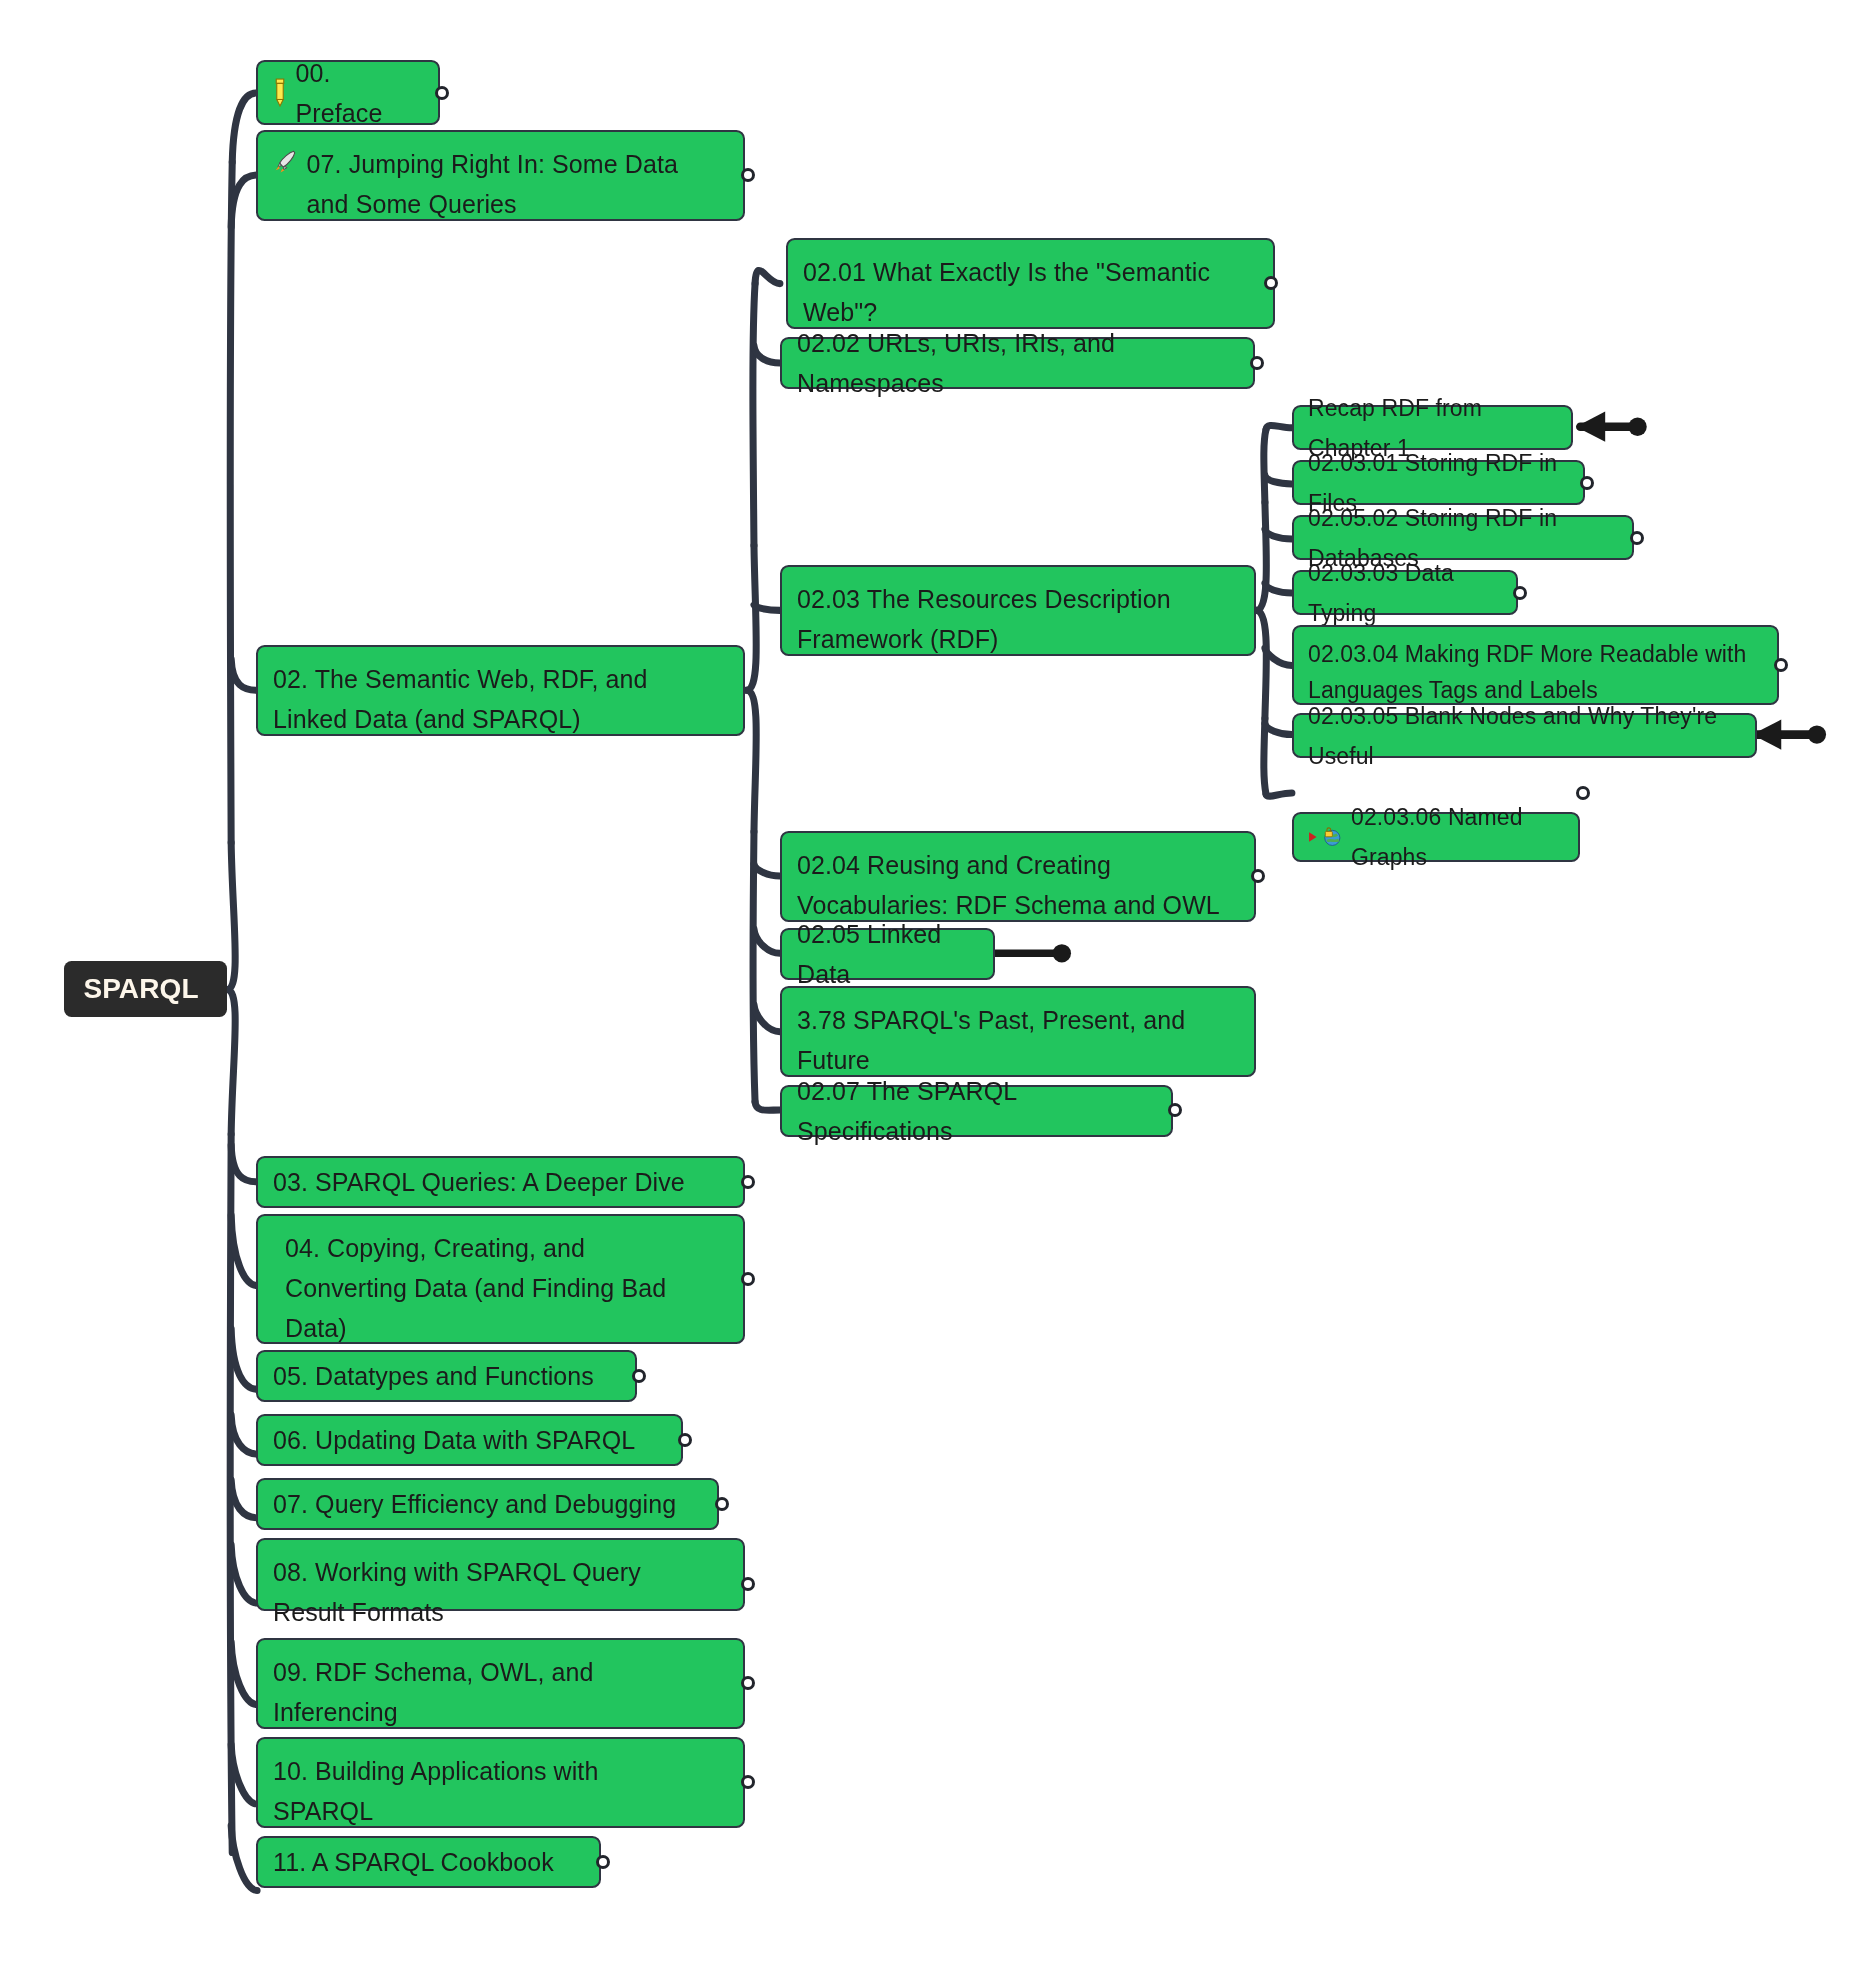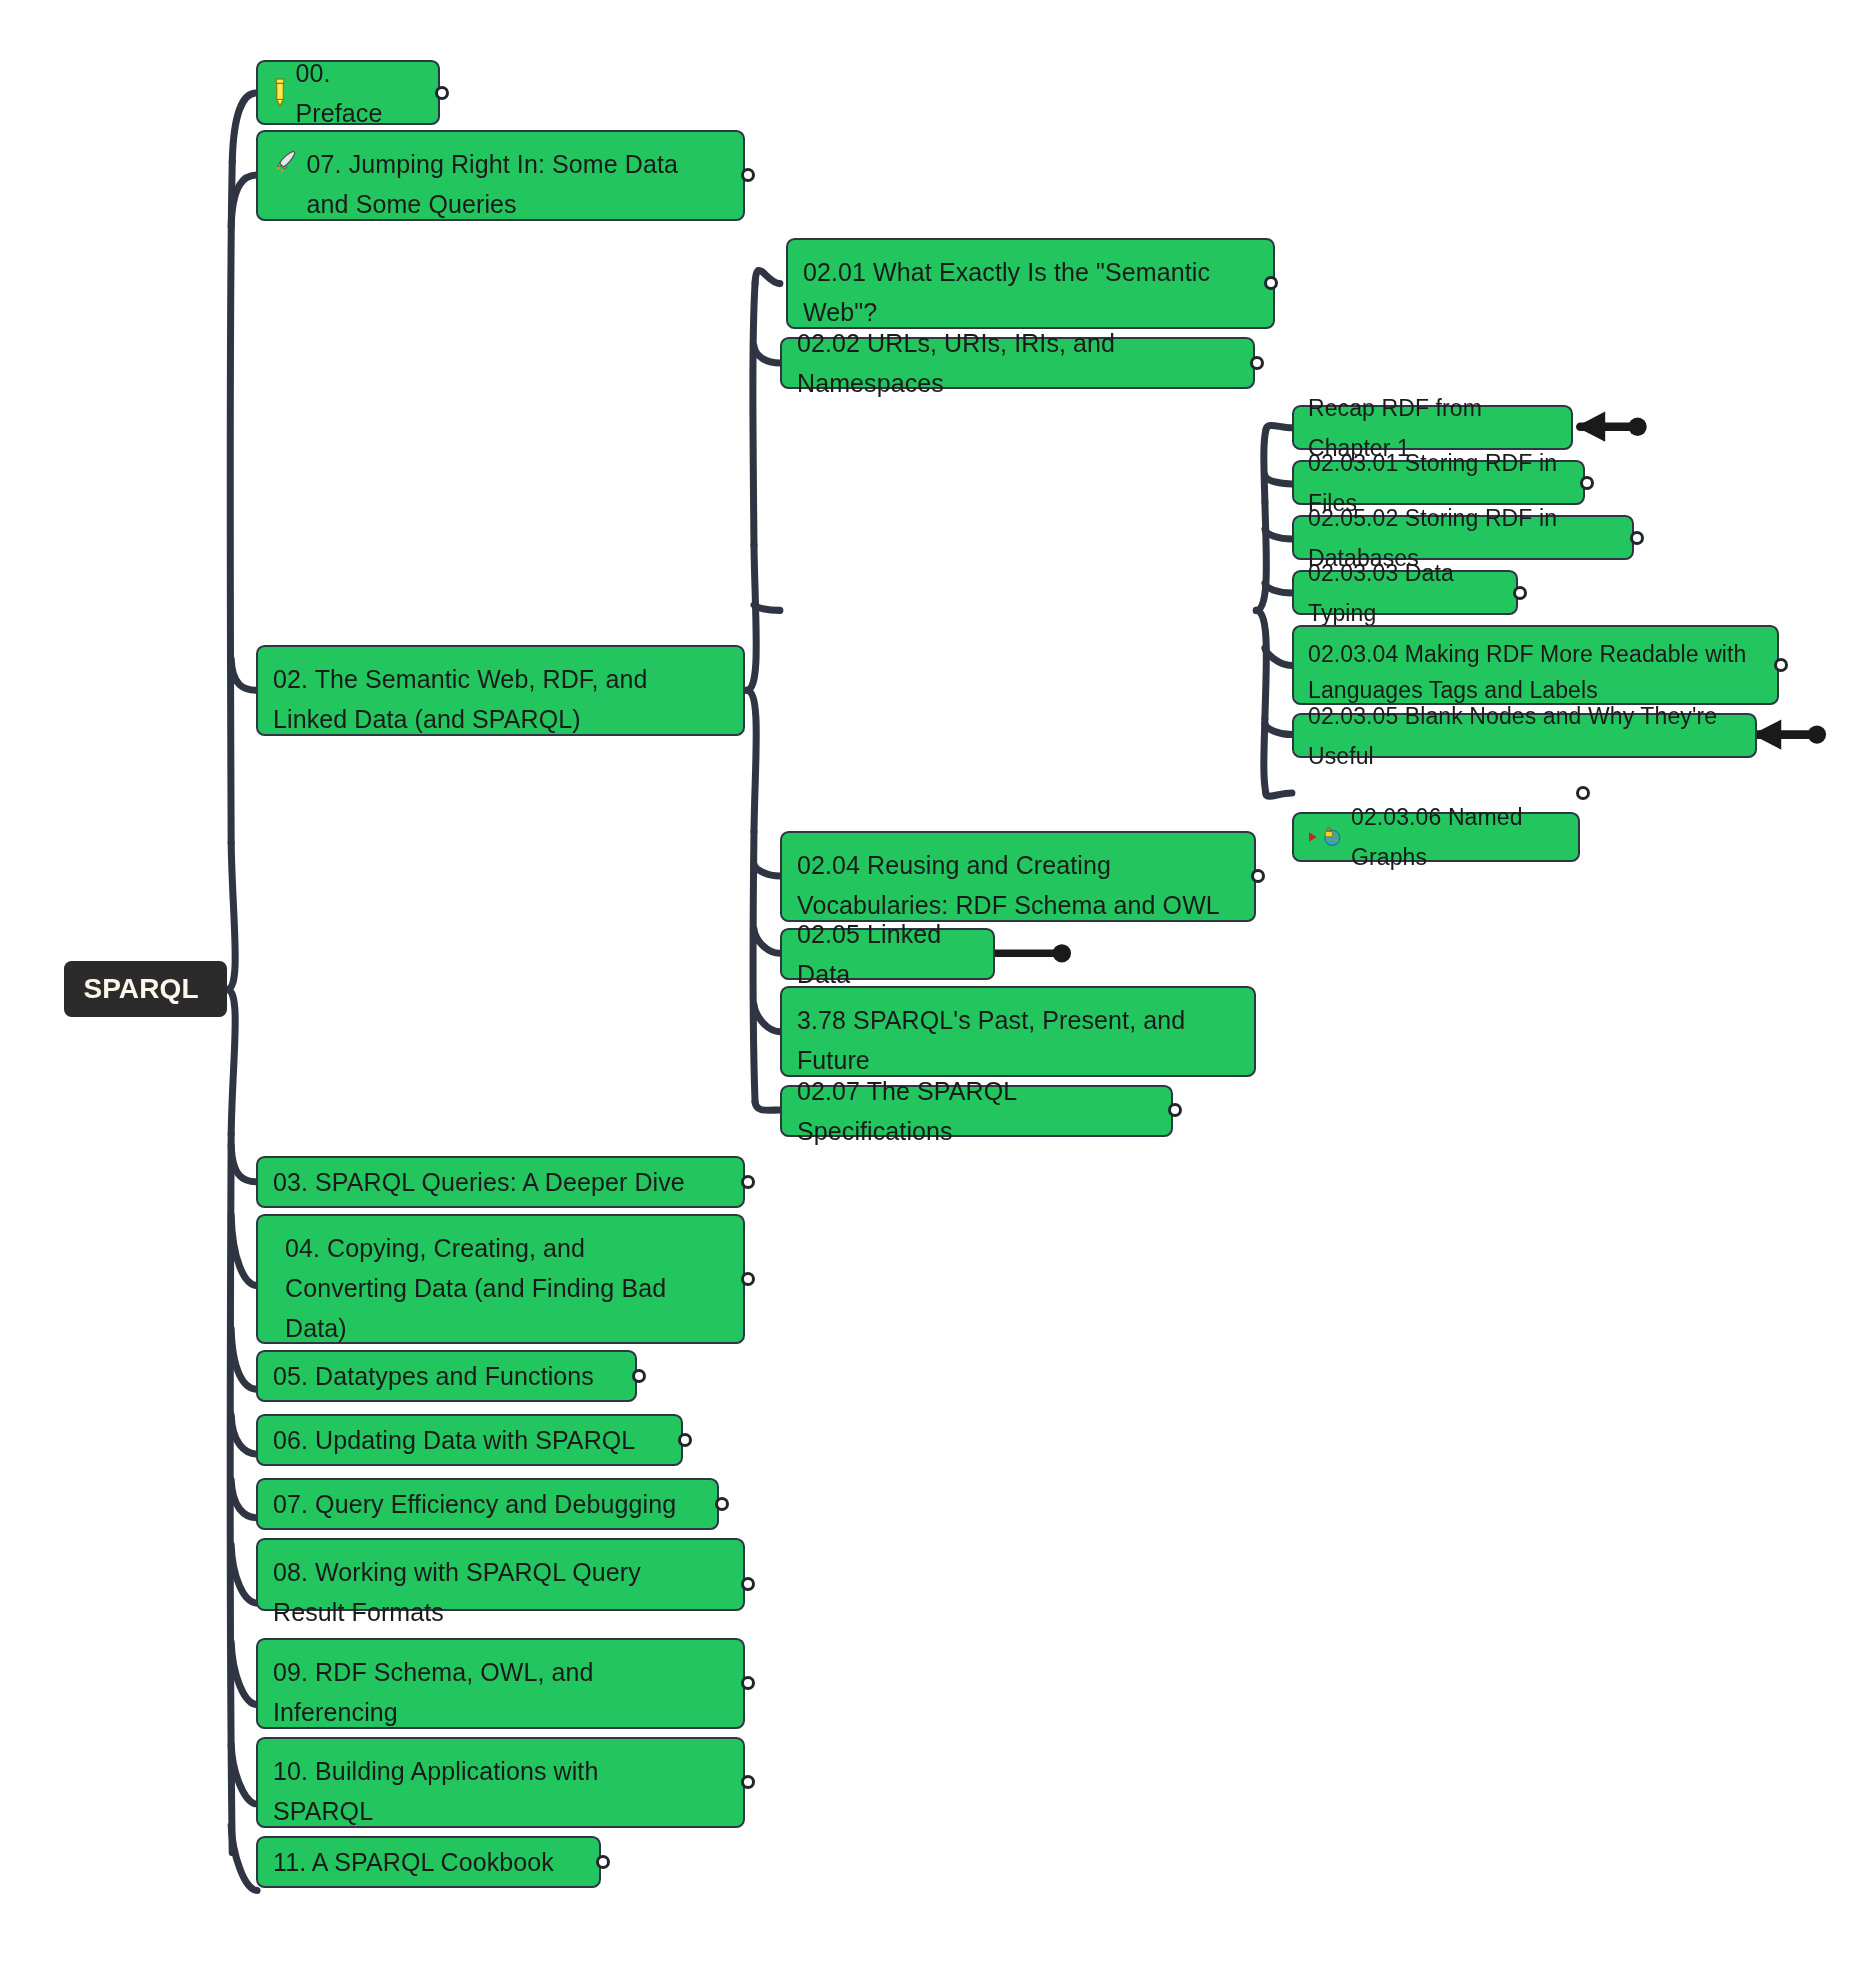--- a/index.html
+++ b/index.html
@@ -187,20 +187,24 @@
     <span class="txt">02.01 What Exactly Is the "Semantic
 Web"?</span>
   </div>
   <div class="child-dot" style="left:1264px; top:276px;"></div>
 
   <div class="node" style="left:780px; top:337px; width:475px; height:52px;">
     <span class="txt">02.02 URLs, URIs, IRIs, and Namespaces</span>
   </div>
   <div class="child-dot" style="left:1250px; top:356px;"></div>
 
+  <div class="node" style="left:780px; top:565px; width:476px; height:91px; align-items:flex-start;">
+    <span class="txt">02.03 The Resources Description
+Framework (RDF)</span>
+  </div>
 
   <div class="node" style="left:1292px; top:405px; width:281px; height:45px; font-size:23px; padding:8.6px 14px;">
     <span class="txt">Recap RDF from Chapter 1</span>
   </div>
 
   <div class="node" style="left:1292px; top:460px; width:293px; height:45px; font-size:23px; padding:8.6px 14px;">
     <span class="txt">02.03.01 Storing RDF in Files</span>
   </div>
   <div class="child-dot" style="left:1580px; top:476px;"></div>
 

